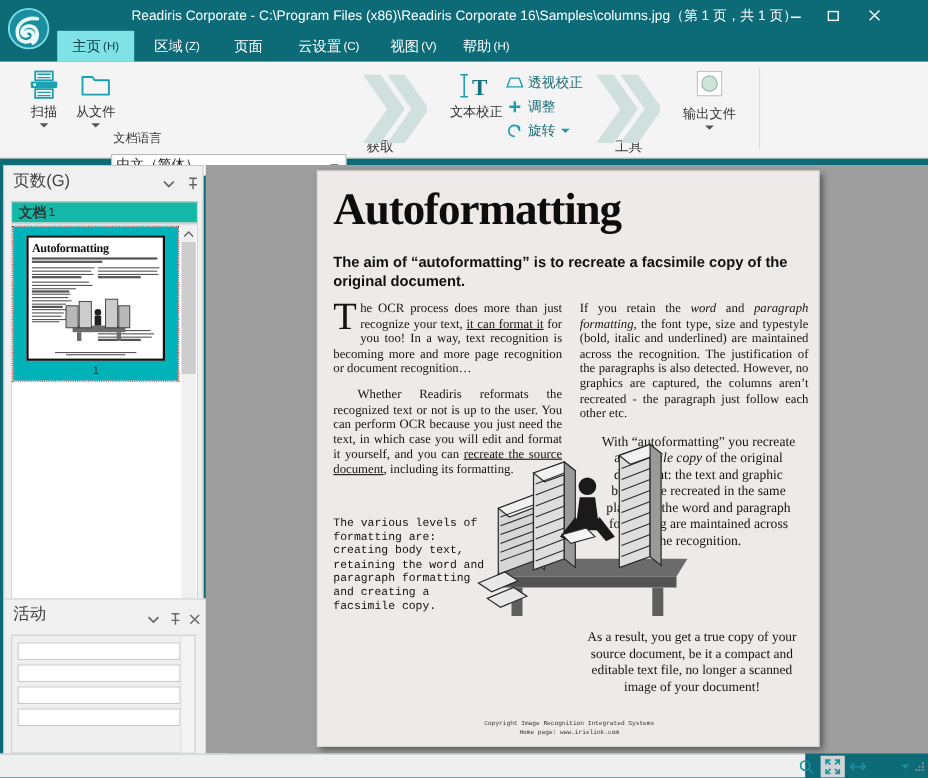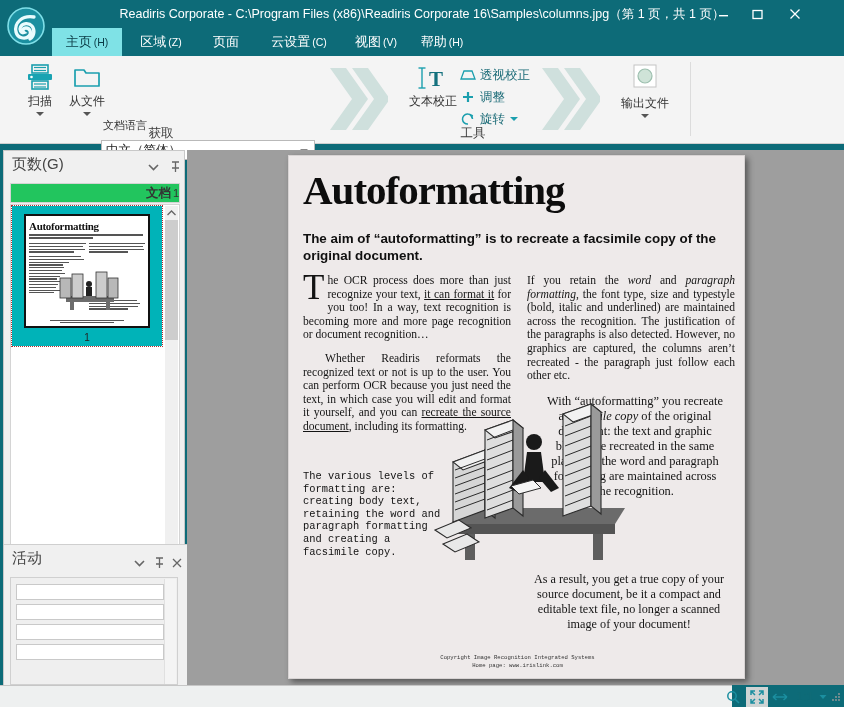--- a/index.html
+++ b/index.html
@@ -60,21 +60,21 @@
 
   
   .ribbon {
     position: absolute; left: 0; top: 56px; width: 844px; height: 88px;
     background: #f4f4f4;
     border-bottom: 1px solid #cfcfcf;
   }
   .rgroup { position: absolute; top: 0; height: 88px; }
   .rgroup-label {
     position: absolute; bottom: 2px; width: 100%;
-    text-align: center; font-size: 12.5px; color: #3a3a3a;
+    text-align: right; font-size: 12.5px; color: #3a3a3a; margin-left: 36px;
   }
   .grp-sep {
     position: absolute; top: 6px; width: 1px; height: 74px; background: #dcdcdc;
   }
 
   .bigbtn {
     position: absolute; display: flex; flex-direction: column;
     align-items: center; width: 56px; cursor: default;
   }
   .bigbtn .lbl { font-size: 12px; color: #333; margin-top: 1px; white-space: nowrap;}
@@ -120,22 +120,22 @@
   .panel-title {
     position: absolute; left: 8px; top: 4px;
     font-size: 15px; color: #444; text-align: right;
   }
   .panel-icon {
     position: absolute; top: 9px; width: 14px; height: 14px;
     display: flex; align-items: center; justify-content: center; cursor: default;
   }
   .docbar {
     position: absolute; left: 6px; top: 32px; width: 170px; height: 20px;
-    background: #22c55e; border: 1px solid #d4d4d4;
-    display: flex; align-items: center; justify-content: flex-end;
+    background: #14b8a6; border: 1px solid #d4d4d4;
+    display: flex; align-items: center;
   }
   .docbar .t { font-size: 12.5px; color: #333; margin-left: 6px; font-weight: bold; }
   .docbar .n { font-size: 11px; color: #333; margin-left: 2px; }
 
   .thumblist {
     position: absolute; left: 6px; top: 53px; width: 170px; height: 425px;
     background: #ffffff; border: 1px solid #d4d4d4; overflow: hidden;
   }
   .thumb-sel {
     position: absolute; left: 1px; top: 1px; width: 150px; height: 140px;

